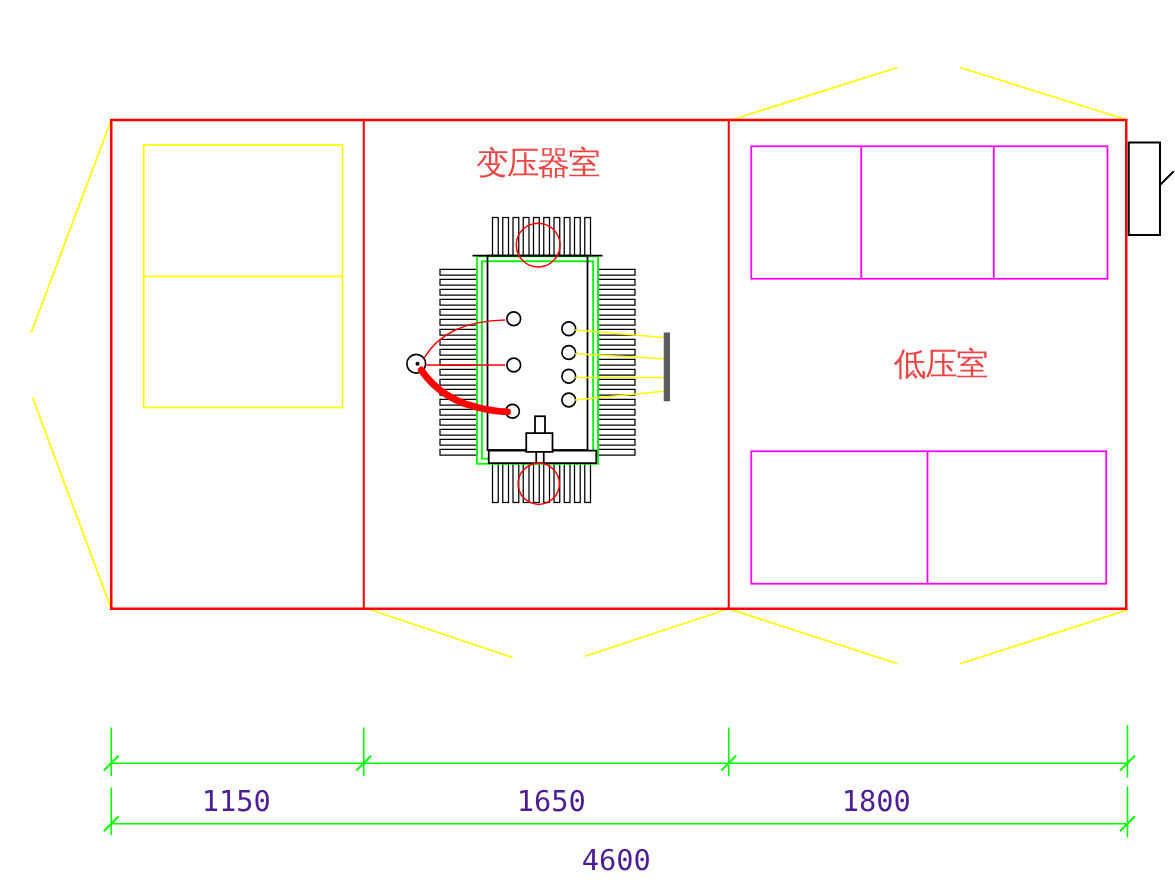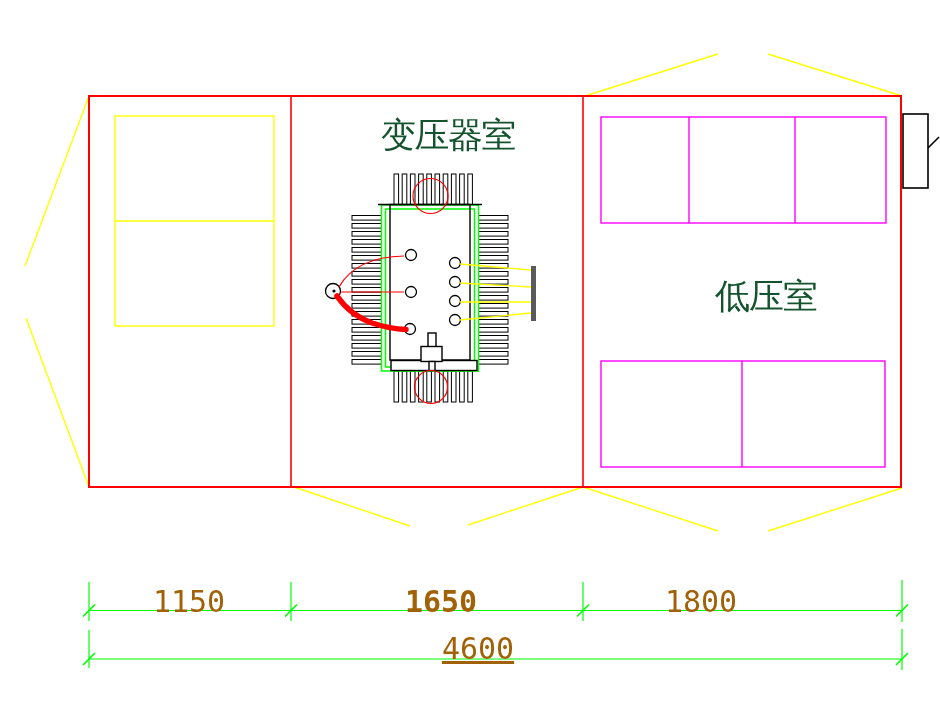--- a/index.html
+++ b/index.html
@@ -6,35 +6,36 @@
   #stage{
     position:relative;
     width:940px;height:713px;
     background:#ffffff;
     overflow:hidden;
     font-family:"Liberation Sans", sans-serif;
   }
   #plan-svg{position:absolute;left:0;top:0;}
   .room-label{
     position:absolute;
-    color:#14532d;
-    font-size:35px;
+    color:#ef4444;
+    font-size:26px;
     letter-spacing:-1px;
     line-height:1.1;
     white-space:nowrap;
     font-family:"Liberation Sans", sans-serif;
   }
   .dim-label{
     position:absolute;
-    color:#a16207;
-    font-size:30px;
+    color:#4c1d95;
+    font-size:23px;
     line-height:1;
     white-space:nowrap;
     transform:translateX(-50%);
     font-family:"DejaVu Sans Mono", monospace;
+    margin-top:44px;
   }
 </style>
 </head>
 <body>
 
 <div id="stage">
 
   <svg id="plan-svg" width="940" height="713" viewBox="0 0 940 713">
 
     <g stroke="#ffff00" stroke-width="1.4" fill="none">
@@ -217,19 +218,19 @@
     </g>
   </svg>
 
 
   <div class="room-label" style="left:381px;top:116px;letter-spacing:-1.5px;">变压器室</div>
 
   <div class="room-label" style="left:715px;top:277px;">低压室</div>
 
   <div class="dim-label" style="left:189px;top:587px;">1150</div>
 
-  <div class="dim-label" style="left:441px;top:587px;font-weight:bold;">1650</div>
+  <div class="dim-label" style="left:441px;top:587px;">1650</div>
 
   <div class="dim-label" style="left:701px;top:587px;">1800</div>
 
-  <div class="dim-label" style="left:478px;top:634px;text-decoration:underline;">4600</div>
+  <div class="dim-label" style="left:493px;top:634px;">4600</div>
 
 </div>
 
 </body></html>

